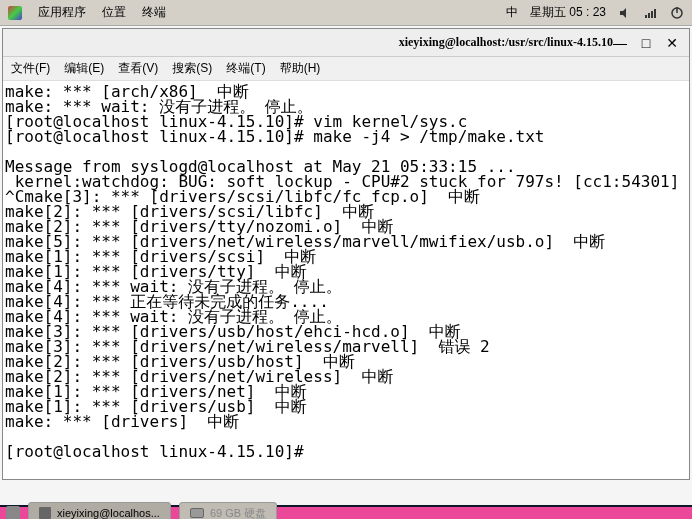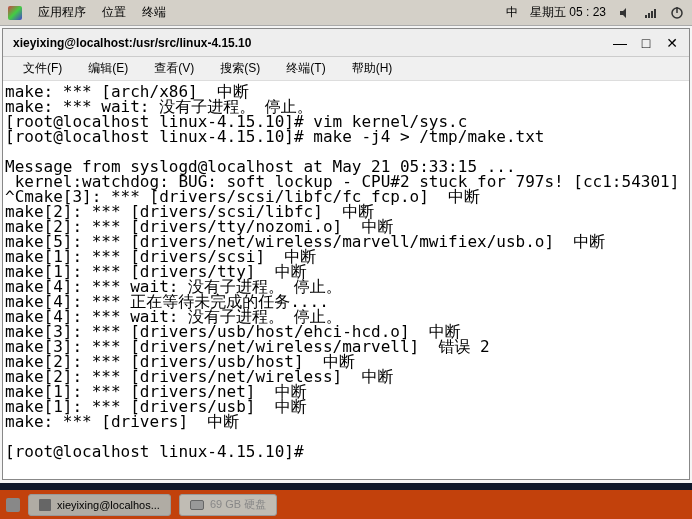--- a/index.html
+++ b/index.html
@@ -7,30 +7,30 @@
     
     .top-panel { height: 26px; background: #d4d0c8; display: flex; align-items: center; padding: 0 8px; border-bottom: 1px solid #aaa; }
     .panel-left { display: flex; gap: 16px; align-items: center; }
     .panel-icon { width: 14px; height: 14px; background: linear-gradient(135deg, #c44 0%, #4c4 50%, #44c 100%); border-radius: 2px; }
     .panel-item { cursor: pointer; }
     .panel-right { margin-left: auto; display: flex; gap: 12px; align-items: center; }
     .tray-icon { width: 14px; height: 14px; display: inline-flex; align-items: center; justify-content: center; }
     
     .window { position: absolute; top: 28px; left: 2px; right: 2px; background: #fff; border: 1px solid #888; }
     .titlebar { height: 28px; background: #eee; display: flex; align-items: center; padding: 0 10px; border-bottom: 1px solid #ccc; }
-    .title-text { flex: 1; text-align: left; font-weight: bold; }
+    .title-text { flex: 1; text-align: right; font-weight: bold; font-family: Liberation Serif, serif; }
     .win-controls { display: flex; gap: 12px; }
     .win-btn { width: 14px; height: 14px; display: inline-flex; align-items: center; justify-content: center; cursor: pointer; font-size: 14px; }
     
     .menubar { height: 24px; background: #f0f0f0; display: flex; align-items: center; padding: 0 8px; gap: 14px; border-bottom: 1px solid #ddd; }
-    .menu-item { cursor: pointer; margin-left: 12px; }
+    .menu-item { cursor: pointer; }
     
     .terminal { font-family: "DejaVu Sans Mono", monospace; font-size: 16px; line-height: 15px; padding: 3px 2px; white-space: pre; background: #fff; color: #000; height: 398px; overflow: hidden; }
     
-    .bottom-panel { position: absolute; bottom: 0; left: 0; right: 0; height: 36px; background: #c2410c; border-top: 7px solid #0f172a; display: flex; align-items: center; padding: 0 6px; gap: 8px; }
+    .bottom-panel { position: absolute; bottom: 0; left: 0; right: 0; height: 14px; background: #ec4899; border-top: 2px solid #0f172a; display: flex; align-items: center; padding: 0 6px; gap: 8px; }
     .task-btn { height: 22px; background: #c0bcb4; border: 1px solid #999; border-radius: 3px; padding: 0 10px; display: flex; align-items: center; gap: 6px; font-size: 11px; cursor: pointer; }
     .task-btn.active { background: #b0aca4; }
     .task-btn.inactive { color: #888; }
     .small-icon { width: 12px; height: 12px; background: #666; border-radius: 1px; }
     .disk-icon { width: 14px; height: 10px; background: #999; border-radius: 2px; border: 1px solid #666; }
     .show-desktop { width: 14px; height: 14px; background: #888; border-radius: 2px; cursor: pointer; }
   </style>
 </head>
 <body>
 

